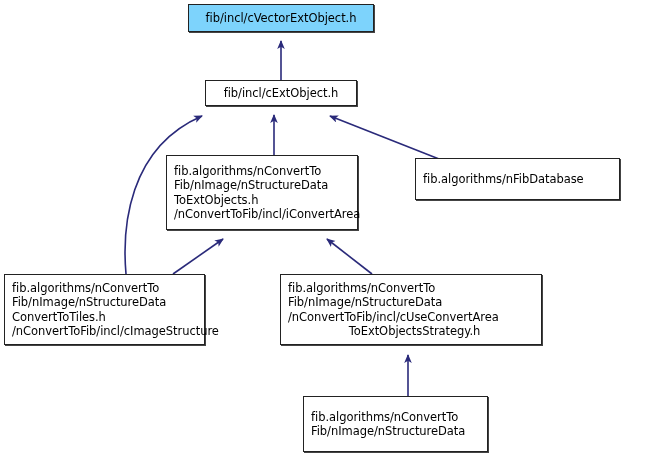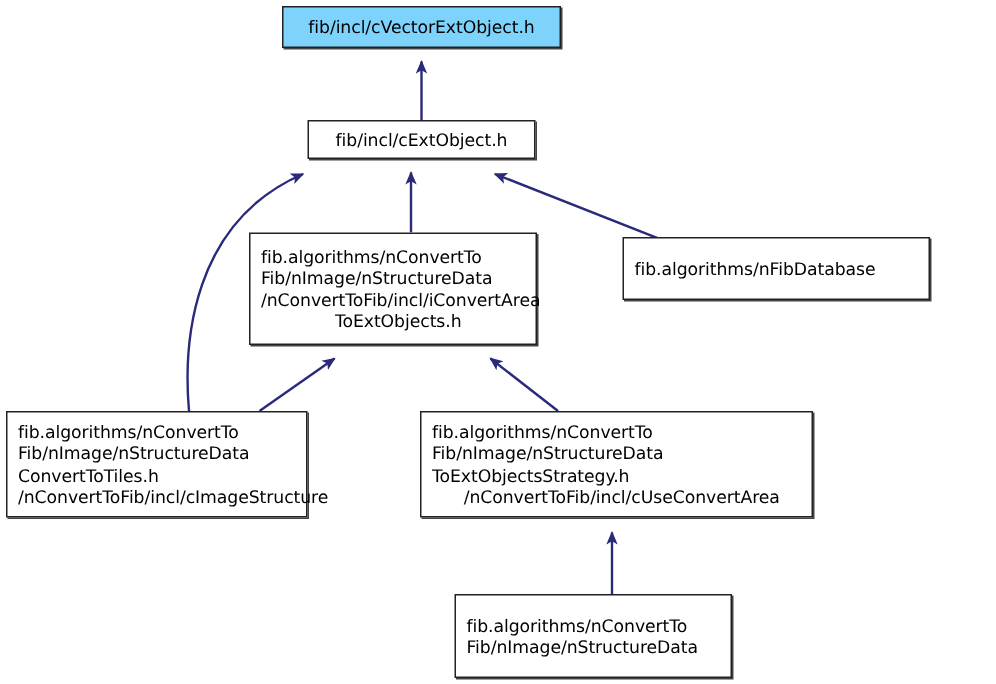--- a/index.html
+++ b/index.html
@@ -102,40 +102,40 @@
     <div class="line">fib/incl/cVectorExtObject.h</div>
   </div>
 
   <div class="node single" id="n-ext-object" style="left:205px; top:80px; width:152px; height:26px;">
     <div class="line">fib/incl/cExtObject.h</div>
   </div>
 
   <div class="node lefttext lasty" id="n-iconvert-area-to-ext-objects" style="left:166px; top:155px; width:192px; height:75px;">
     <div class="line">fib.algorithms/nConvertTo</div>
     <div class="line">Fib/nImage/nStructureData</div>
+    <div class="line">ToExtObjects.h</div>
     <div class="line">/nConvertToFib/incl/iConvertArea</div>
-    <div class="line">ToExtObjects.h</div>
   </div>
 
   <div class="node lefttext" id="n-convert-fib-database-object" style="left:415px; top:158px; width:205px; height:42px;">
     <div class="line">fib.algorithms/nFibDatabase</div>
   </div>
 
   <div class="node lefttext lasty" id="n-cimage-structure-convert-to-tiles" style="left:4px; top:274px; width:201px; height:71px;">
     <div class="line">fib.algorithms/nConvertTo</div>
     <div class="line">Fib/nImage/nStructureData</div>
     <div class="line">ConvertToTiles.h</div>
     <div class="line">/nConvertToFib/incl/cImageStructure</div>
   </div>
 
   <div class="node lefttext lasty" id="n-cuse-convert-area-to-ext-objects-strategy" style="left:280px; top:274px; width:262px; height:71px;">
     <div class="line">fib.algorithms/nConvertTo</div>
     <div class="line">Fib/nImage/nStructureData</div>
+    <div class="line">/nConvertToFib/incl/cUseConvertArea</div>
     <div class="line">ToExtObjectsStrategy.h</div>
-    <div class="line">/nConvertToFib/incl/cUseConvertArea</div>
   </div>
 
   <div class="node lefttext" id="n-cimage-area-same-color" style="left:303px; top:396px; width:185px; height:56px;">
     <div class="line">fib.algorithms/nConvertTo</div>
     <div class="line">Fib/nImage/nStructureData</div>
   </div>
 
 </div>
 
 </body></html>

